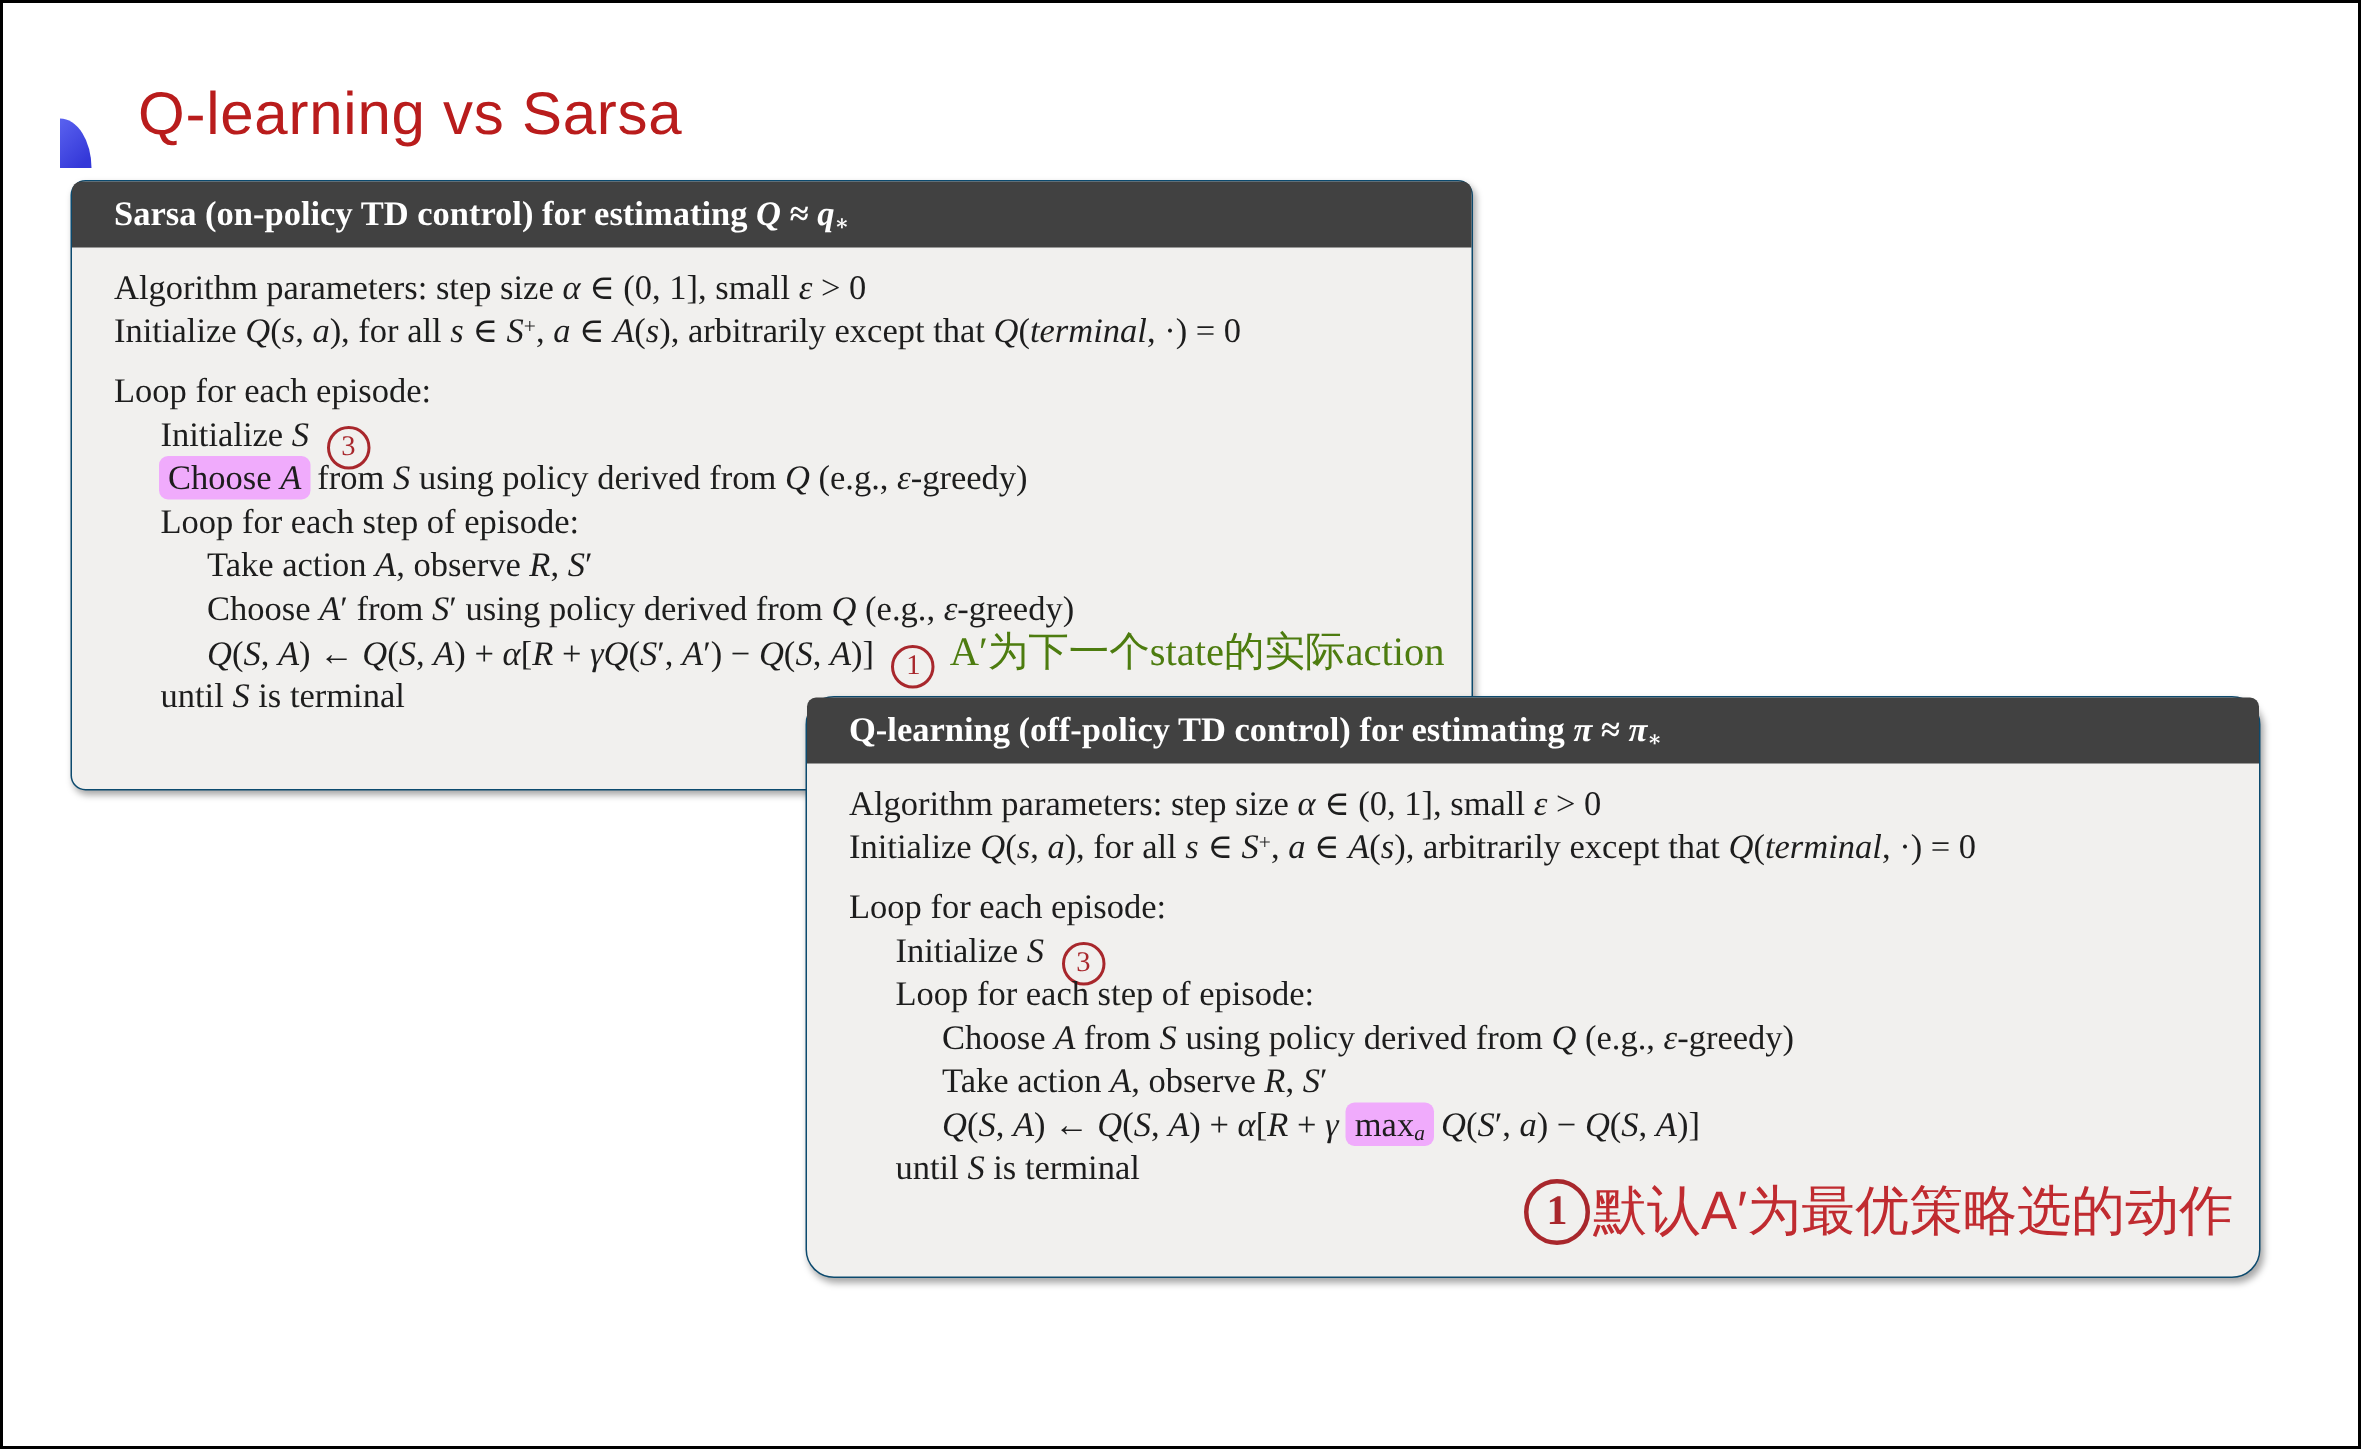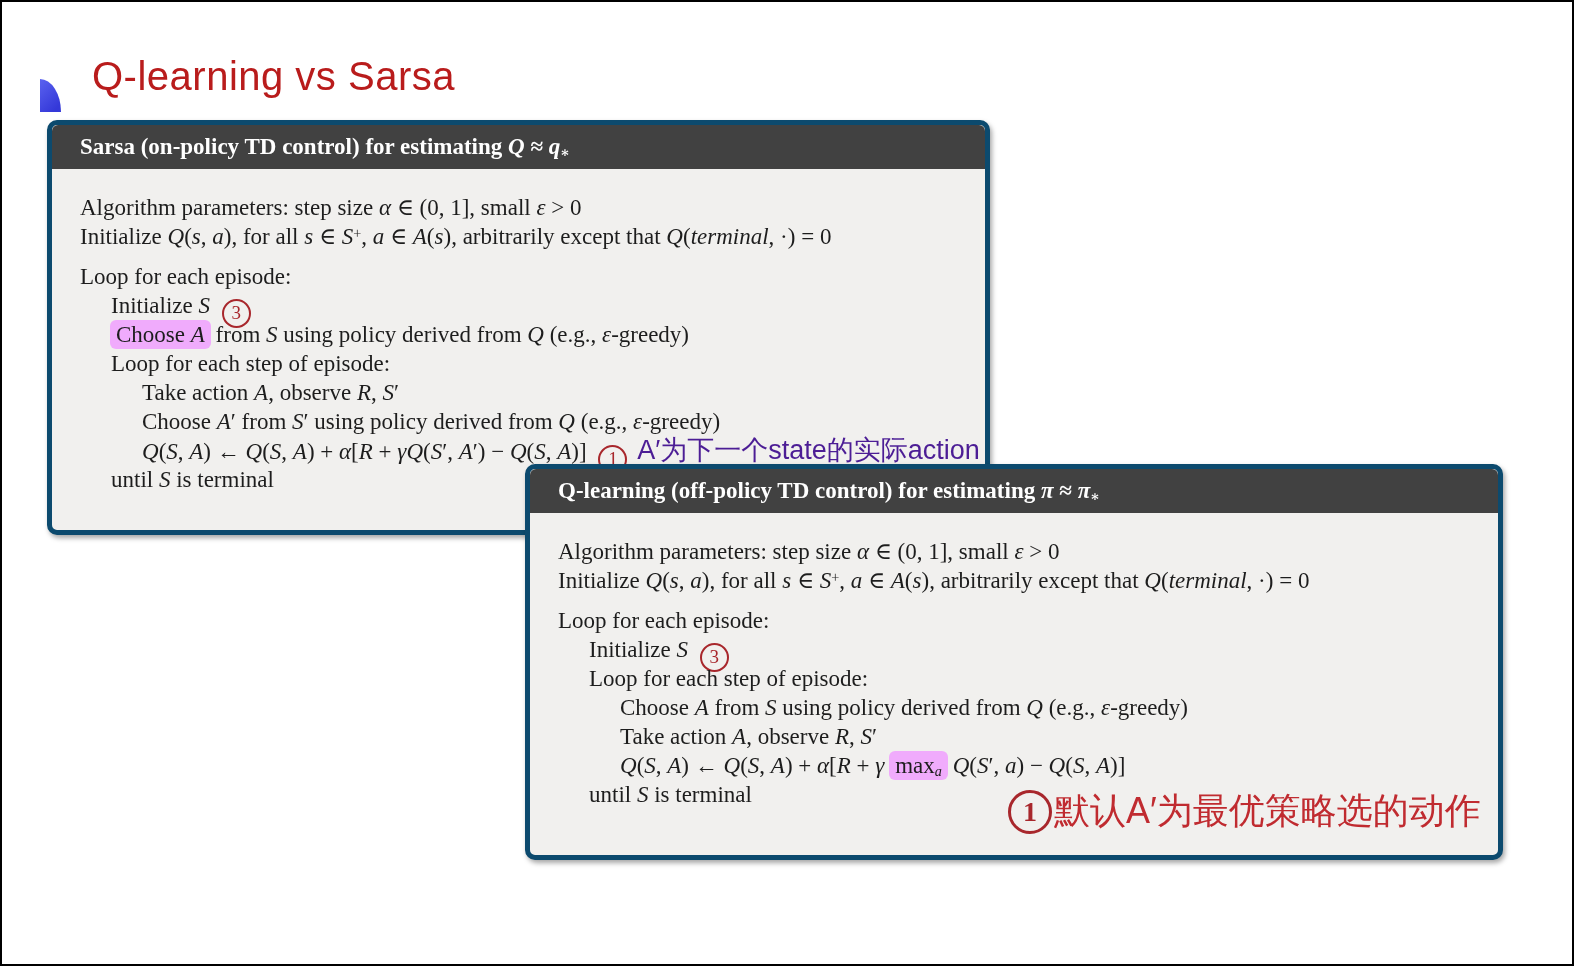--- a/index.html
+++ b/index.html
@@ -20,39 +20,39 @@
   }
   .slide-title {
     position:absolute; left:90px; top:52px;
     font-family:"Liberation Sans","DejaVu Sans",sans-serif;
     font-size:40px; font-weight:400; color:#b91c1c;
     letter-spacing:0.5px;
   }
   
   .algo-box {
     position:absolute;
-    border:5px solid #0c4a6e;
+    border:1px solid #0c4a6e;
     border-radius:10px;
     background:#f1f0ee;
     box-shadow:2px 3px 5px rgba(0,0,0,0.35);
   }
   #sarsa-box    { left:45px;  top:118px; width:933px; height:405px; z-index:1; }
-  #qlearning-box{ left:523px; top:462px; width:968px; height:386px; z-index:2; }
+  #qlearning-box{ left:535px; top:462px; width:968px; height:386px; z-index:2;border-radius:19px; }
   .algo-header {
     height:44px; line-height:44px;
     background:#414141; color:#ffffff;
     border-radius:6px 6px 0 0;
     padding-left:28px;
     font-size:23px; font-weight:bold;
     white-space:nowrap;
   }
   .algo-body {
     position:relative;
     padding:12px 10px 0 28px;
-    font-size:23px; color:#1d1d1d;margin-top:12px;
+    font-size:23px; color:#1d1d1d;
   }
   .algo-line {
     height:29px; line-height:29px;
     white-space:nowrap;
   }
   .algo-line.gap { margin-top:11px; }
   .mv { font-style:italic; }
   sup { font-size:0.62em; line-height:0; vertical-align:6px; }
   sub { font-size:0.62em; line-height:0; vertical-align:-3px; }
   .hl {
@@ -66,22 +66,22 @@
     width:29px; height:29px;
     border:2.5px solid #a8272c;
     border-radius:50%;
     color:#a8272c;
     font-size:19px; line-height:24px; text-align:center;
     font-family:"Liberation Serif","DejaVu Serif",serif;
     margin-left:6px; vertical-align:-6px;
     background:transparent;
   }
   .ann-red {
-    color:#4c1d95;
-    font-family:Liberation Sans, sans-serif;
+    color:#4d7c0f;
+    font-family:Liberation Serif, serif;
     font-size:27px;
     margin-left:4px;
   }
   
   .box-annotation {
     position:absolute; left:478px; top:318px;
     display:flex; align-items:center;
     white-space:nowrap; z-index:3;
   }
   .box-annotation .big-circ {

